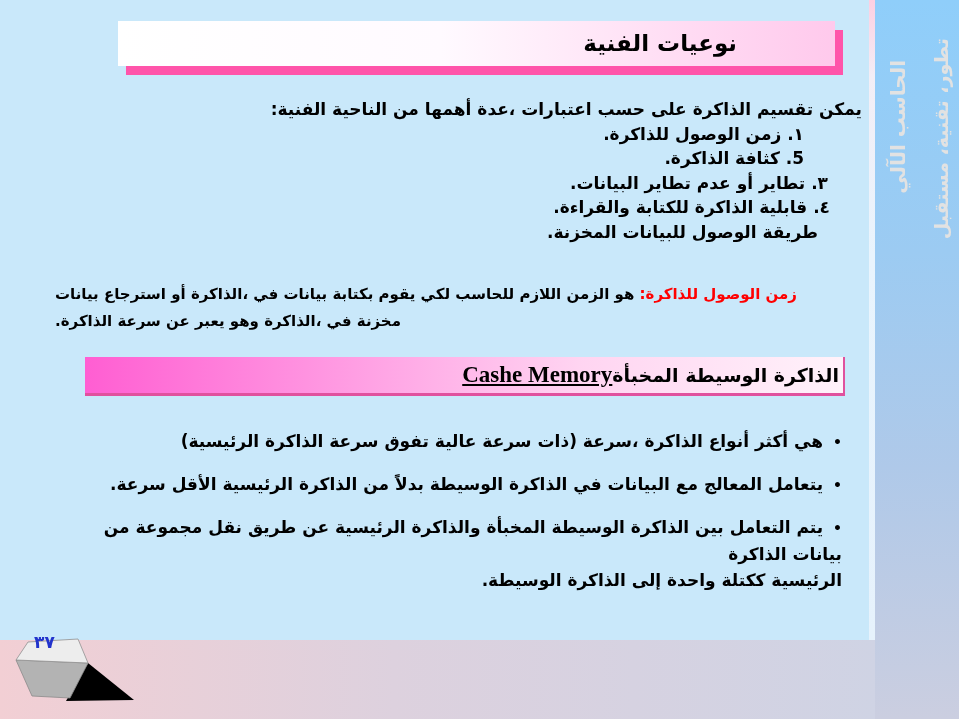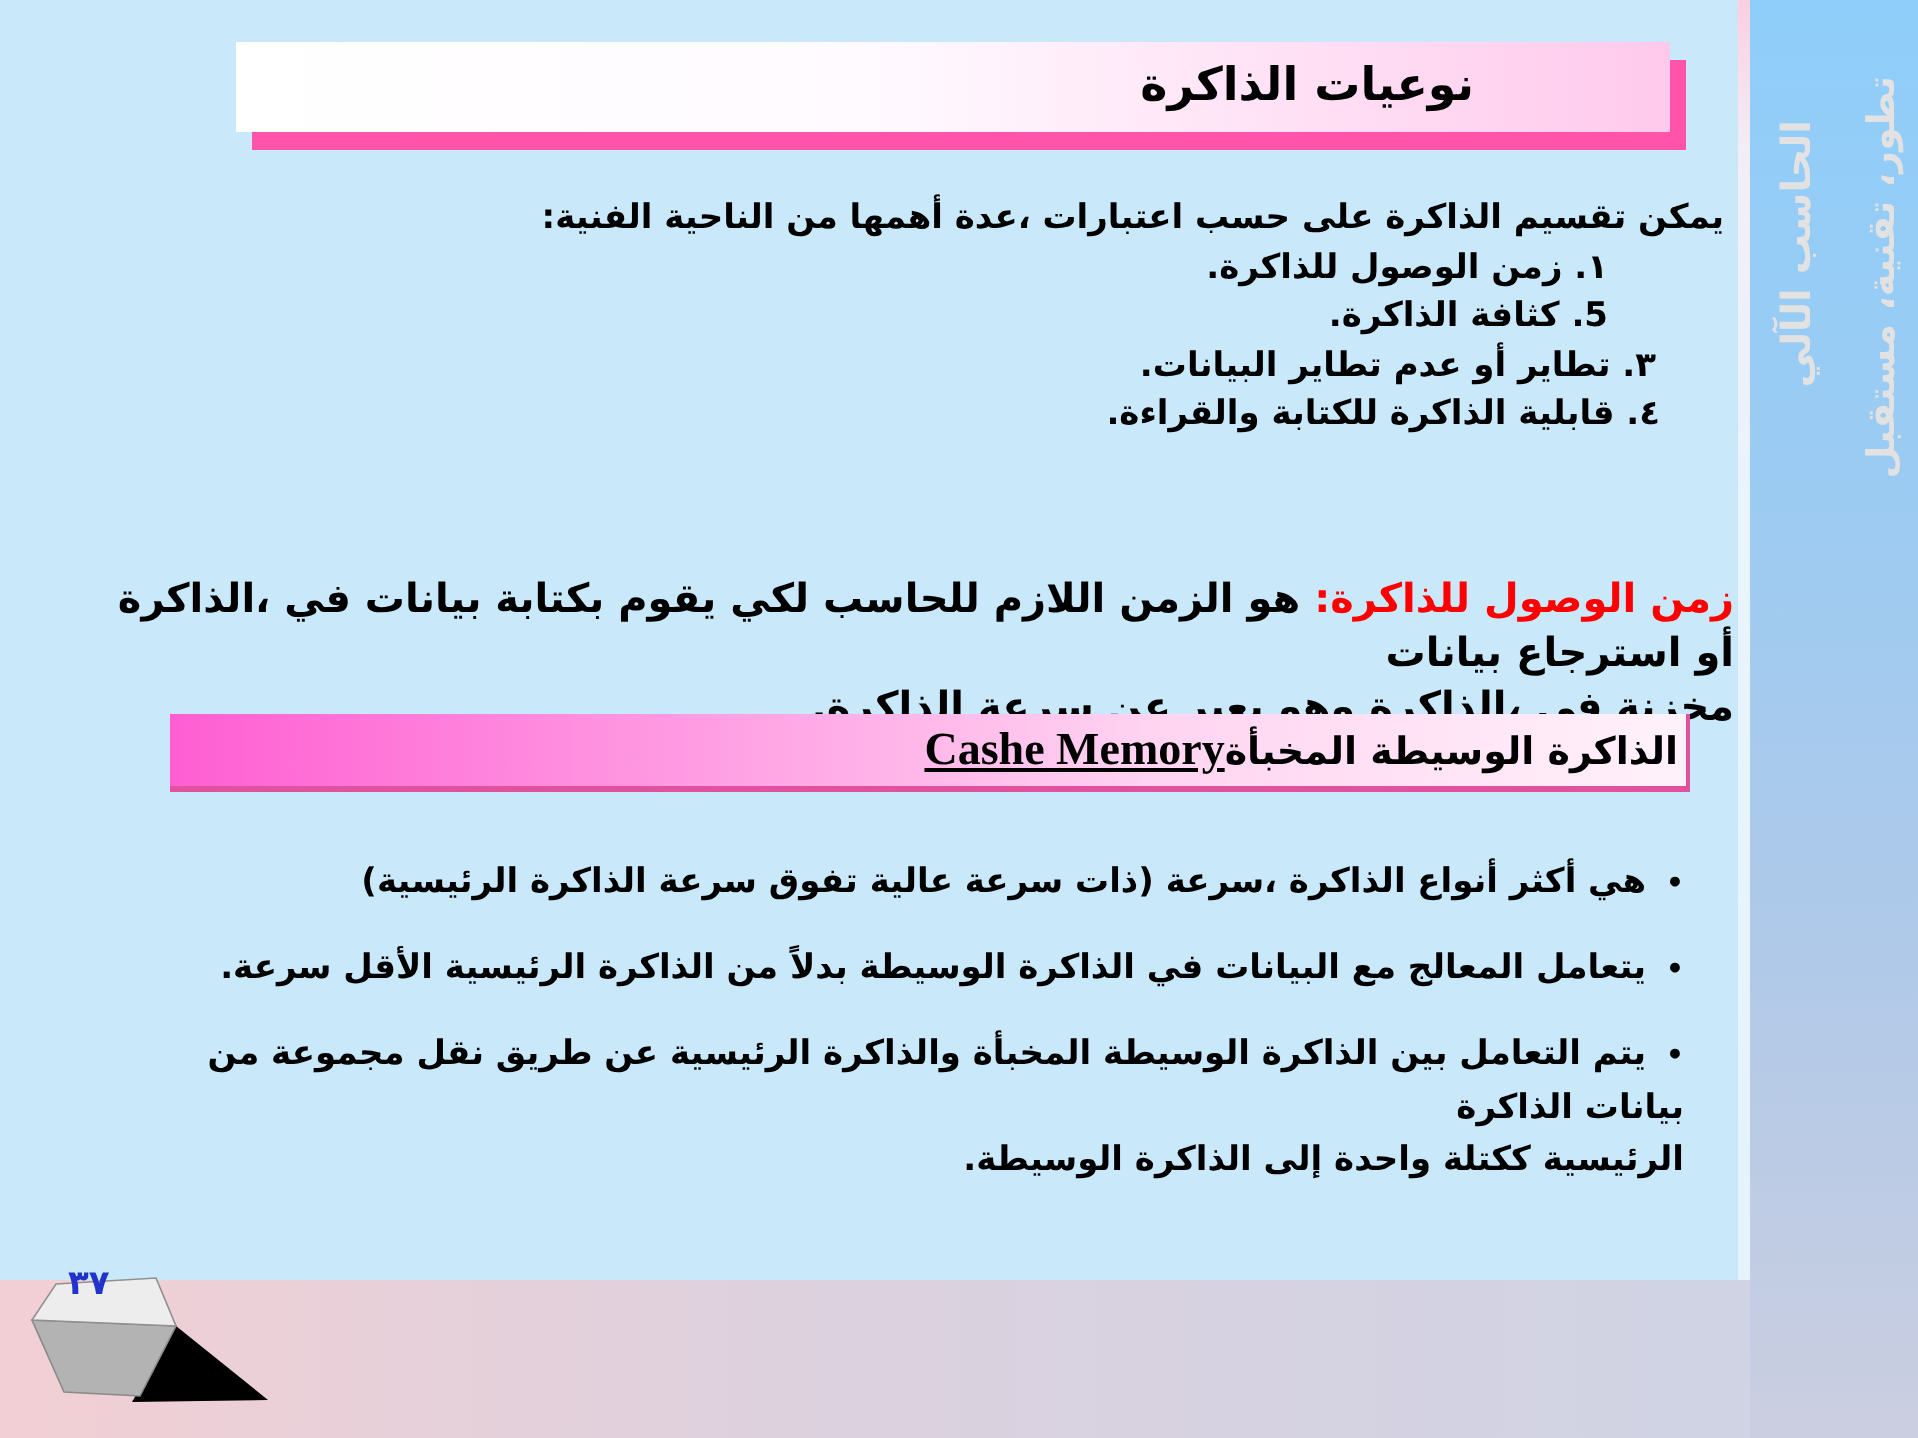--- a/index.html
+++ b/index.html
@@ -57,22 +57,22 @@
     white-space:nowrap;
   }
   .intro .ln{height:24.5px;margin-left:43px;}
   .pr58{padding-left:0;padding-right:58px;}
   .pr34{padding-right:34px;}
   .pr32{padding-right:32px;}
   .pr44{padding-right:44px;}
   
   .acc{
     position:absolute;left:55px;top:266px;width:812px;
-    direction:rtl;text-align:right;
-    font-size:20px;line-height:27px;color:#000;
+    direction:rtl;text-align:left;
+    font-size:15px;line-height:27px;color:#000;
     white-space:pre-line;
   }
   .acc .term{color:#ff0000;}
   
   .bar2{
     position:absolute;left:85px;top:357px;width:758px;height:36px;
     background:linear-gradient(90deg,#ff5ed2 0%,#ff8bde 25%,#ffd4f1 65%,#fff2fa 100%);
     border-right:2px solid #e0519e;
     border-bottom:3px solid #e0519e;
     box-sizing:content-box;
@@ -104,29 +104,30 @@
 
   <div class="content-area"></div>
   <div class="gap-strip"></div>
   <div class="sidebar"></div>
   <div class="bottom-strip"></div>
 
   <div class="vtext inner">الحاسب الآلي</div>
   <div class="vtext outer">تطور، تقنية، مستقبل</div>
 
   <div class="title-bar">
-    <span class="t">نوعيات الذاكرة</span>
+    <span class="t">نوعيات الفنية</span>
   </div>
 
   <div class="intro">
     <div class="ln">يمكن تقسيم الذاكرة على حسب اعتبارات ،عدة أهمها من الناحية الفنية:</div>
     <div class="ln pr58">١. زمن الوصول للذاكرة.</div>
     <div class="ln pr58">5. كثافة الذاكرة.</div>
     <div class="ln pr34">٣. تطاير أو عدم تطاير البيانات.</div>
     <div class="ln pr32">٤. قابلية الذاكرة للكتابة والقراءة.</div>
+    <div class="ln pr44">طريقة الوصول للبيانات المخزنة.</div>
   </div>
 
   <p class="acc"><span class="term">زمن الوصول للذاكرة:</span><span> هو الزمن اللازم للحاسب لكي يقوم بكتابة بيانات في ،الذاكرة أو استرجاع بيانات
 مخزنة في ،الذاكرة وهو يعبر عن سرعة الذاكرة.</span></p>
 
   <div class="bar2">
     <span class="ar">الذاكرة الوسيطة المخبأة</span><span class="en">Cashe Memory</span>
   </div>
 
   <div class="bullets">

